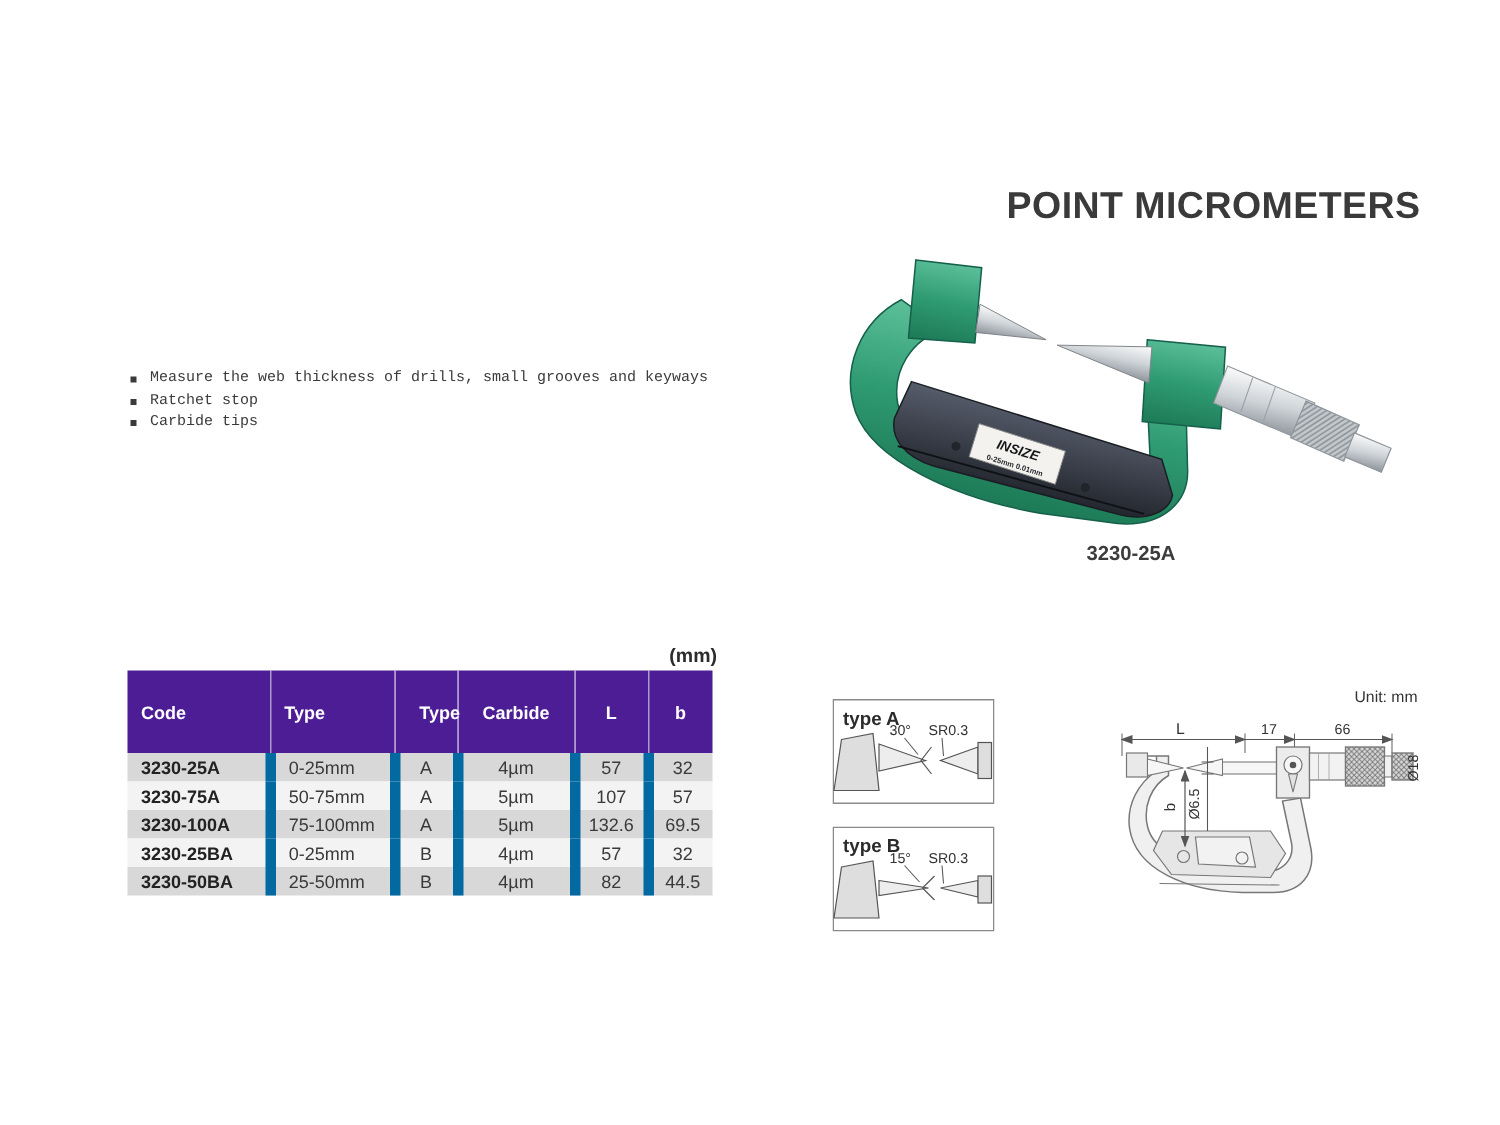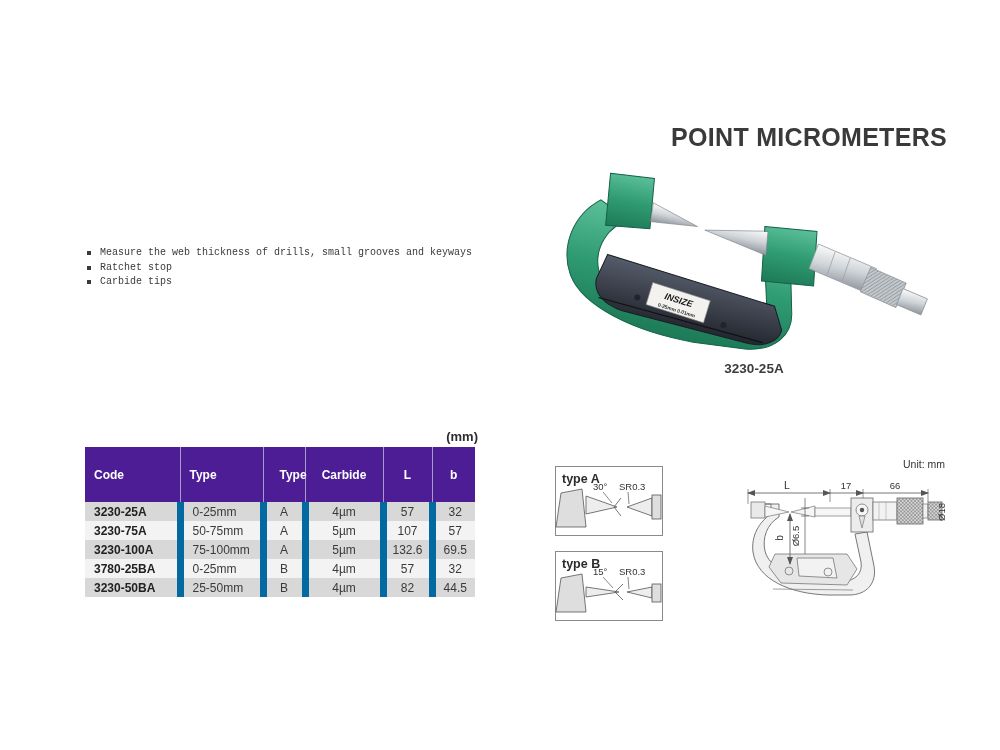--- a/index.html
+++ b/index.html
@@ -153,21 +153,21 @@
       </tr>
       <tr>
         <td class="left">3230-100A</td>
         <td class="left">75-100mm</td>
         <td>A</td>
         <td>5µm</td>
         <td>132.6</td>
         <td>69.5</td>
       </tr>
       <tr>
-        <td class="left">3780-25BA</td>
+        <td class="left">3230-25BA</td>
         <td class="left">0-25mm</td>
         <td>B</td>
         <td>4µm</td>
         <td>57</td>
         <td>32</td>
       </tr>
       <tr>
         <td class="left">3230-50BA</td>
         <td class="left">25-50mm</td>
         <td>B</td>

